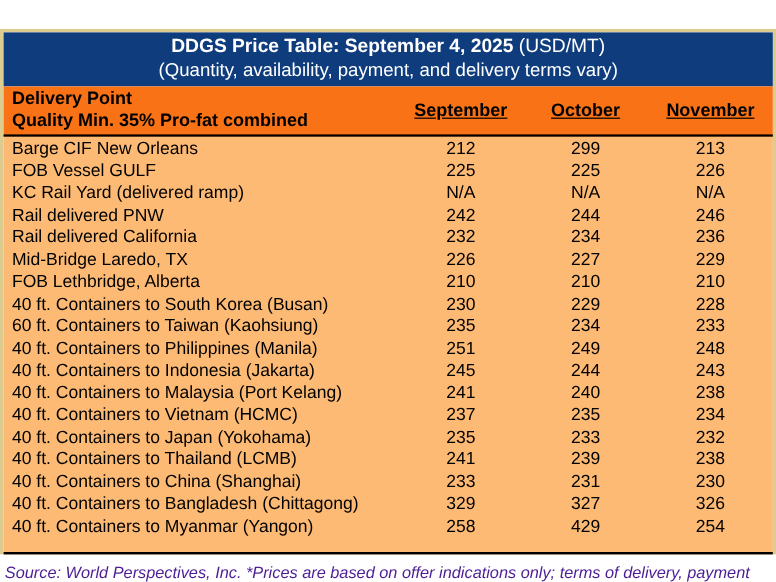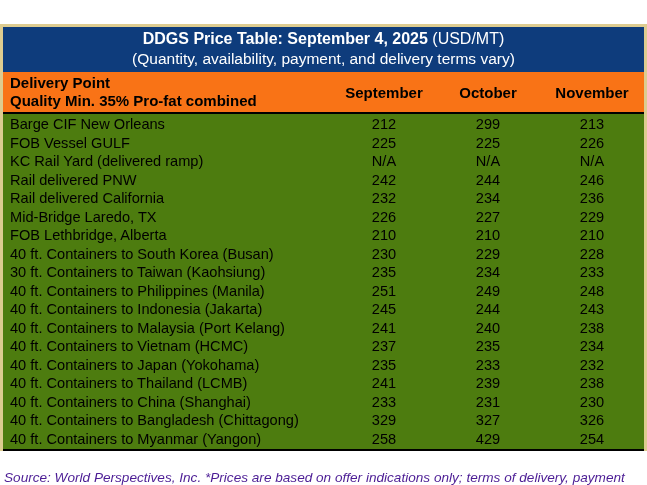--- a/index.html
+++ b/index.html
@@ -57,26 +57,27 @@
     line-height: 18px;
   }
   .cv {
     width: 104px;
     text-align: center;
     flex: none;
   }
   .headrow .cv {
     font-weight: bold;
     font-size: 15px;
+    text-decoration: underline;
   }
   .rows {
-    background: #4d7c0f;
+    background: #fdba74;
     border-bottom: 2px solid #000000;
     padding-top: 1px;
-    padding-bottom: 1px;
+    padding-bottom: 12px;
   }
   .row {
     display: flex;
     height: 18.5px;
     line-height: 18.5px;
     font-size: 14.6px;
   }
   .footer {
     position: absolute;
     top: 445px;
@@ -156,21 +157,21 @@
           <div class="cv">210</div>
           <div class="cv">210</div>
         </div>
         <div class="row">
           <div class="c1">40 ft. Containers to South Korea (Busan)</div>
           <div class="cv">230</div>
           <div class="cv">229</div>
           <div class="cv">228</div>
         </div>
         <div class="row">
-          <div class="c1">30 ft. Containers to Taiwan (Kaohsiung)</div>
+          <div class="c1">60 ft. Containers to Taiwan (Kaohsiung)</div>
           <div class="cv">235</div>
           <div class="cv">234</div>
           <div class="cv">233</div>
         </div>
         <div class="row">
           <div class="c1">40 ft. Containers to Philippines (Manila)</div>
           <div class="cv">251</div>
           <div class="cv">249</div>
           <div class="cv">248</div>
         </div>

